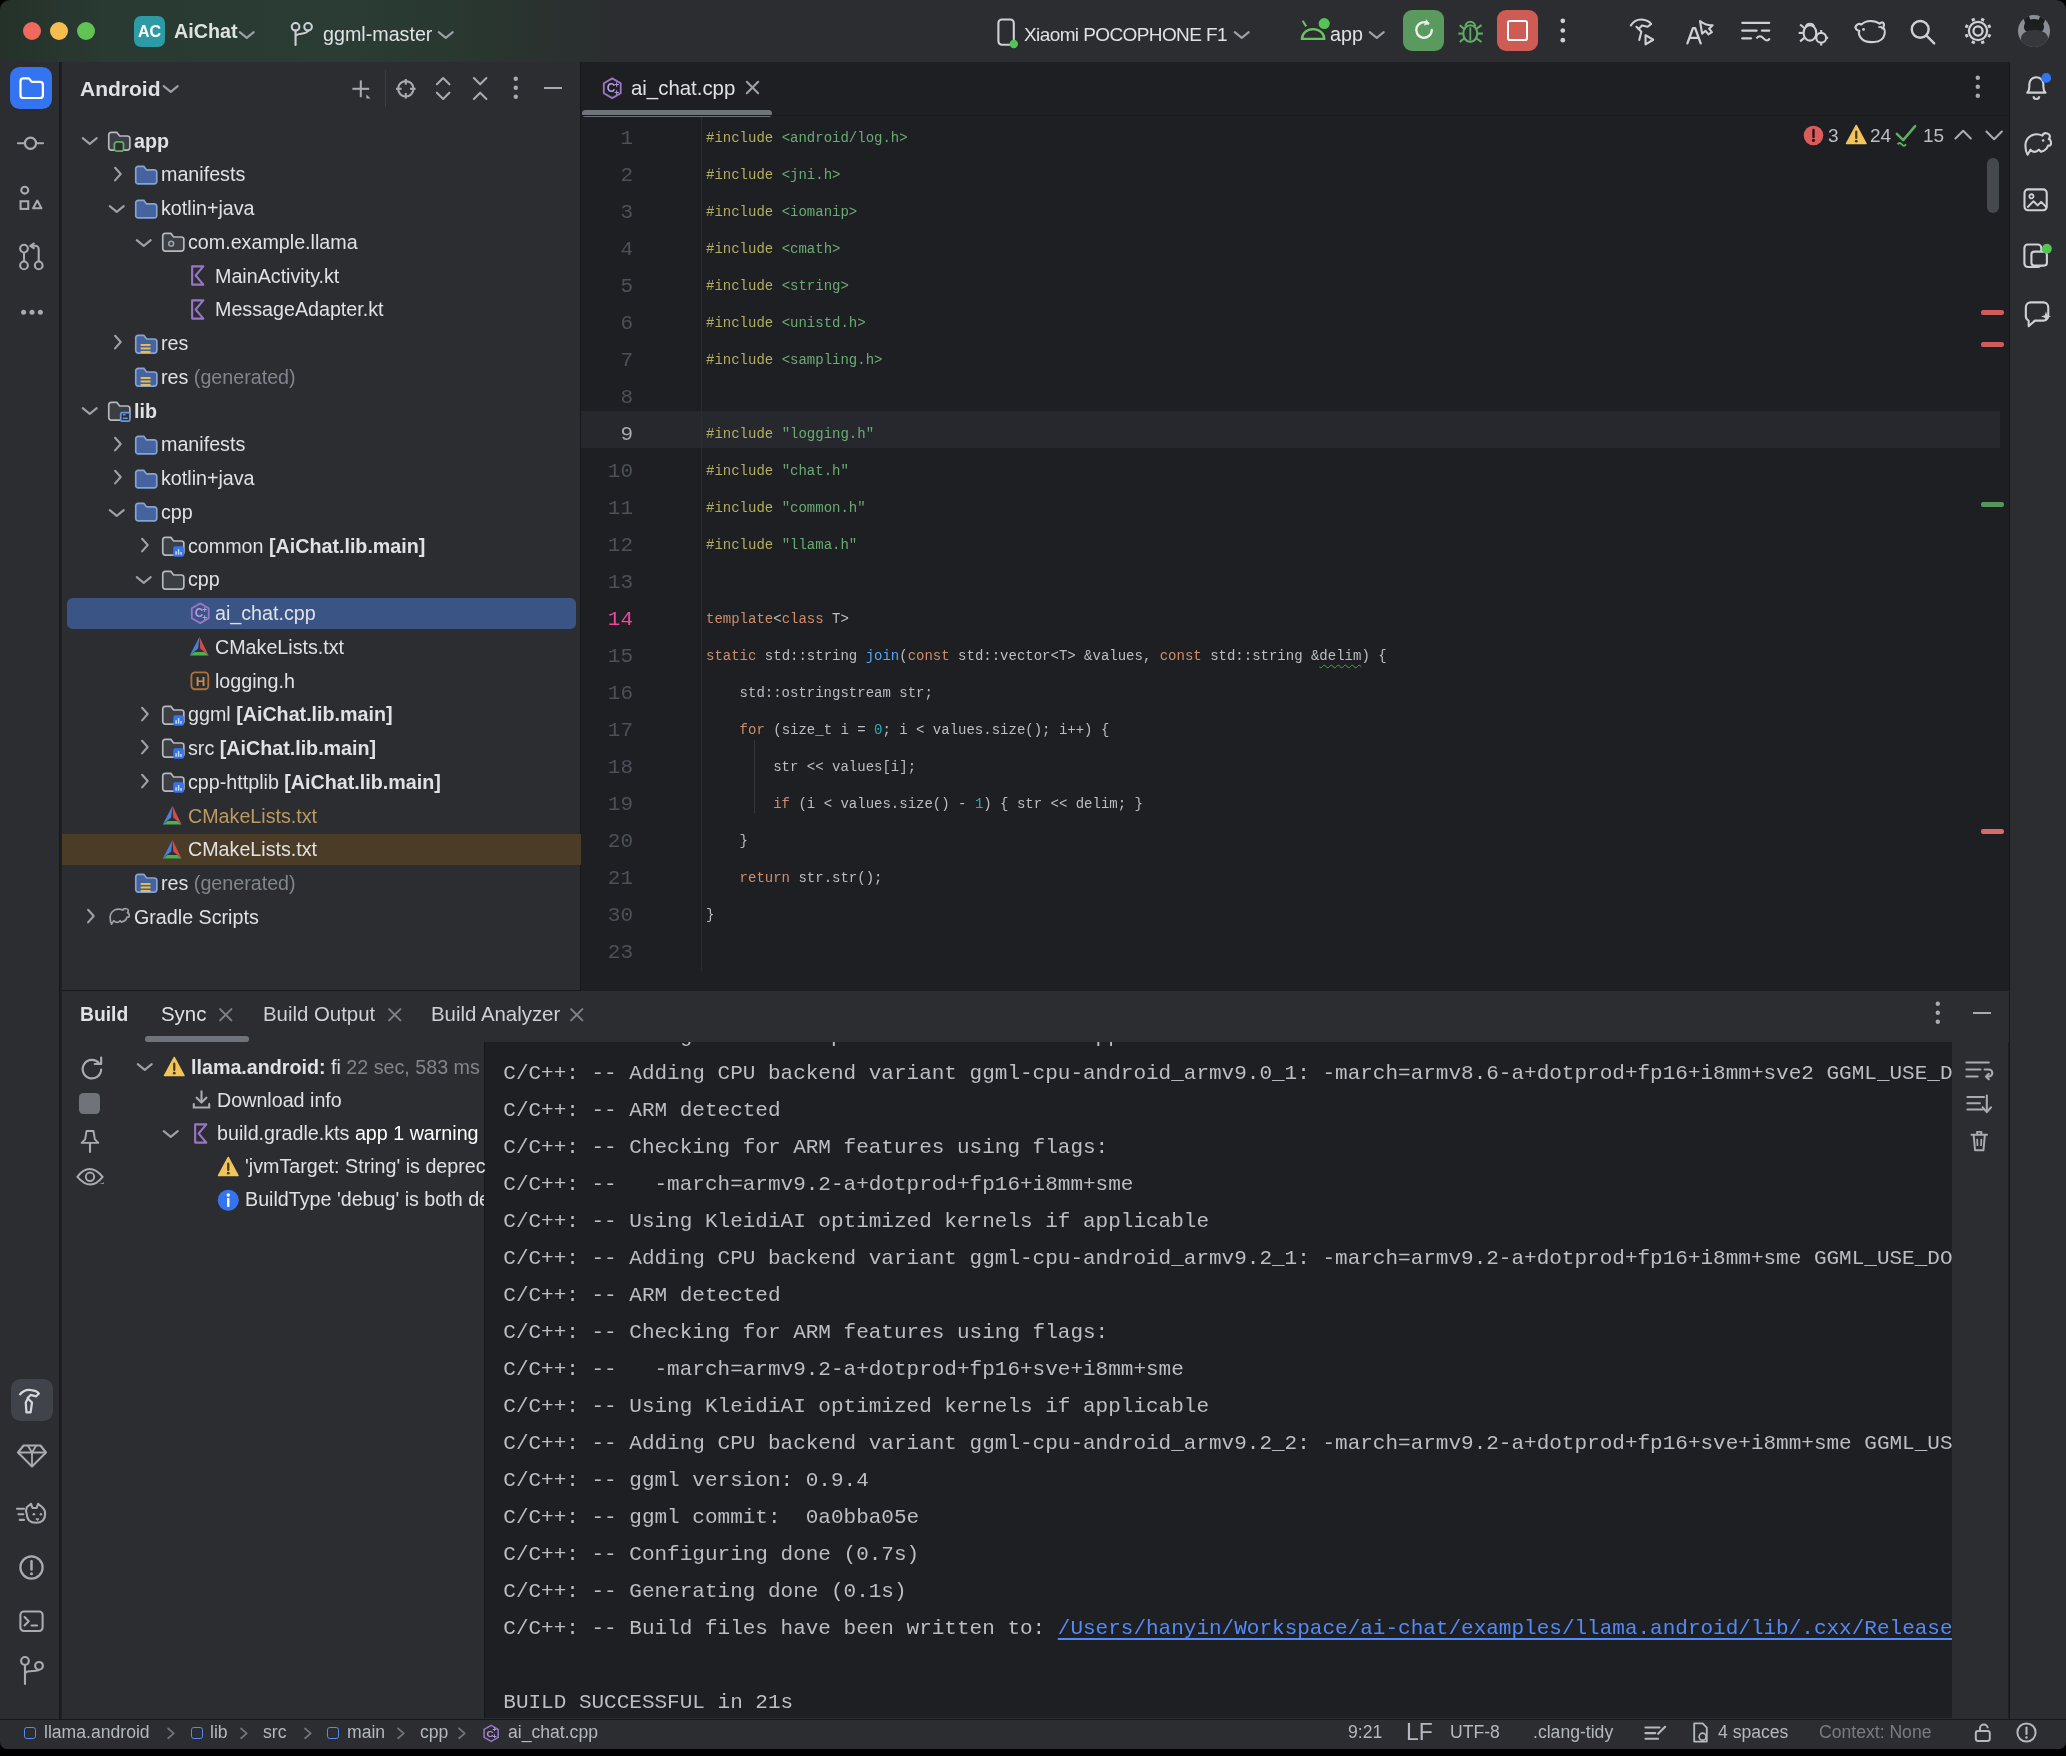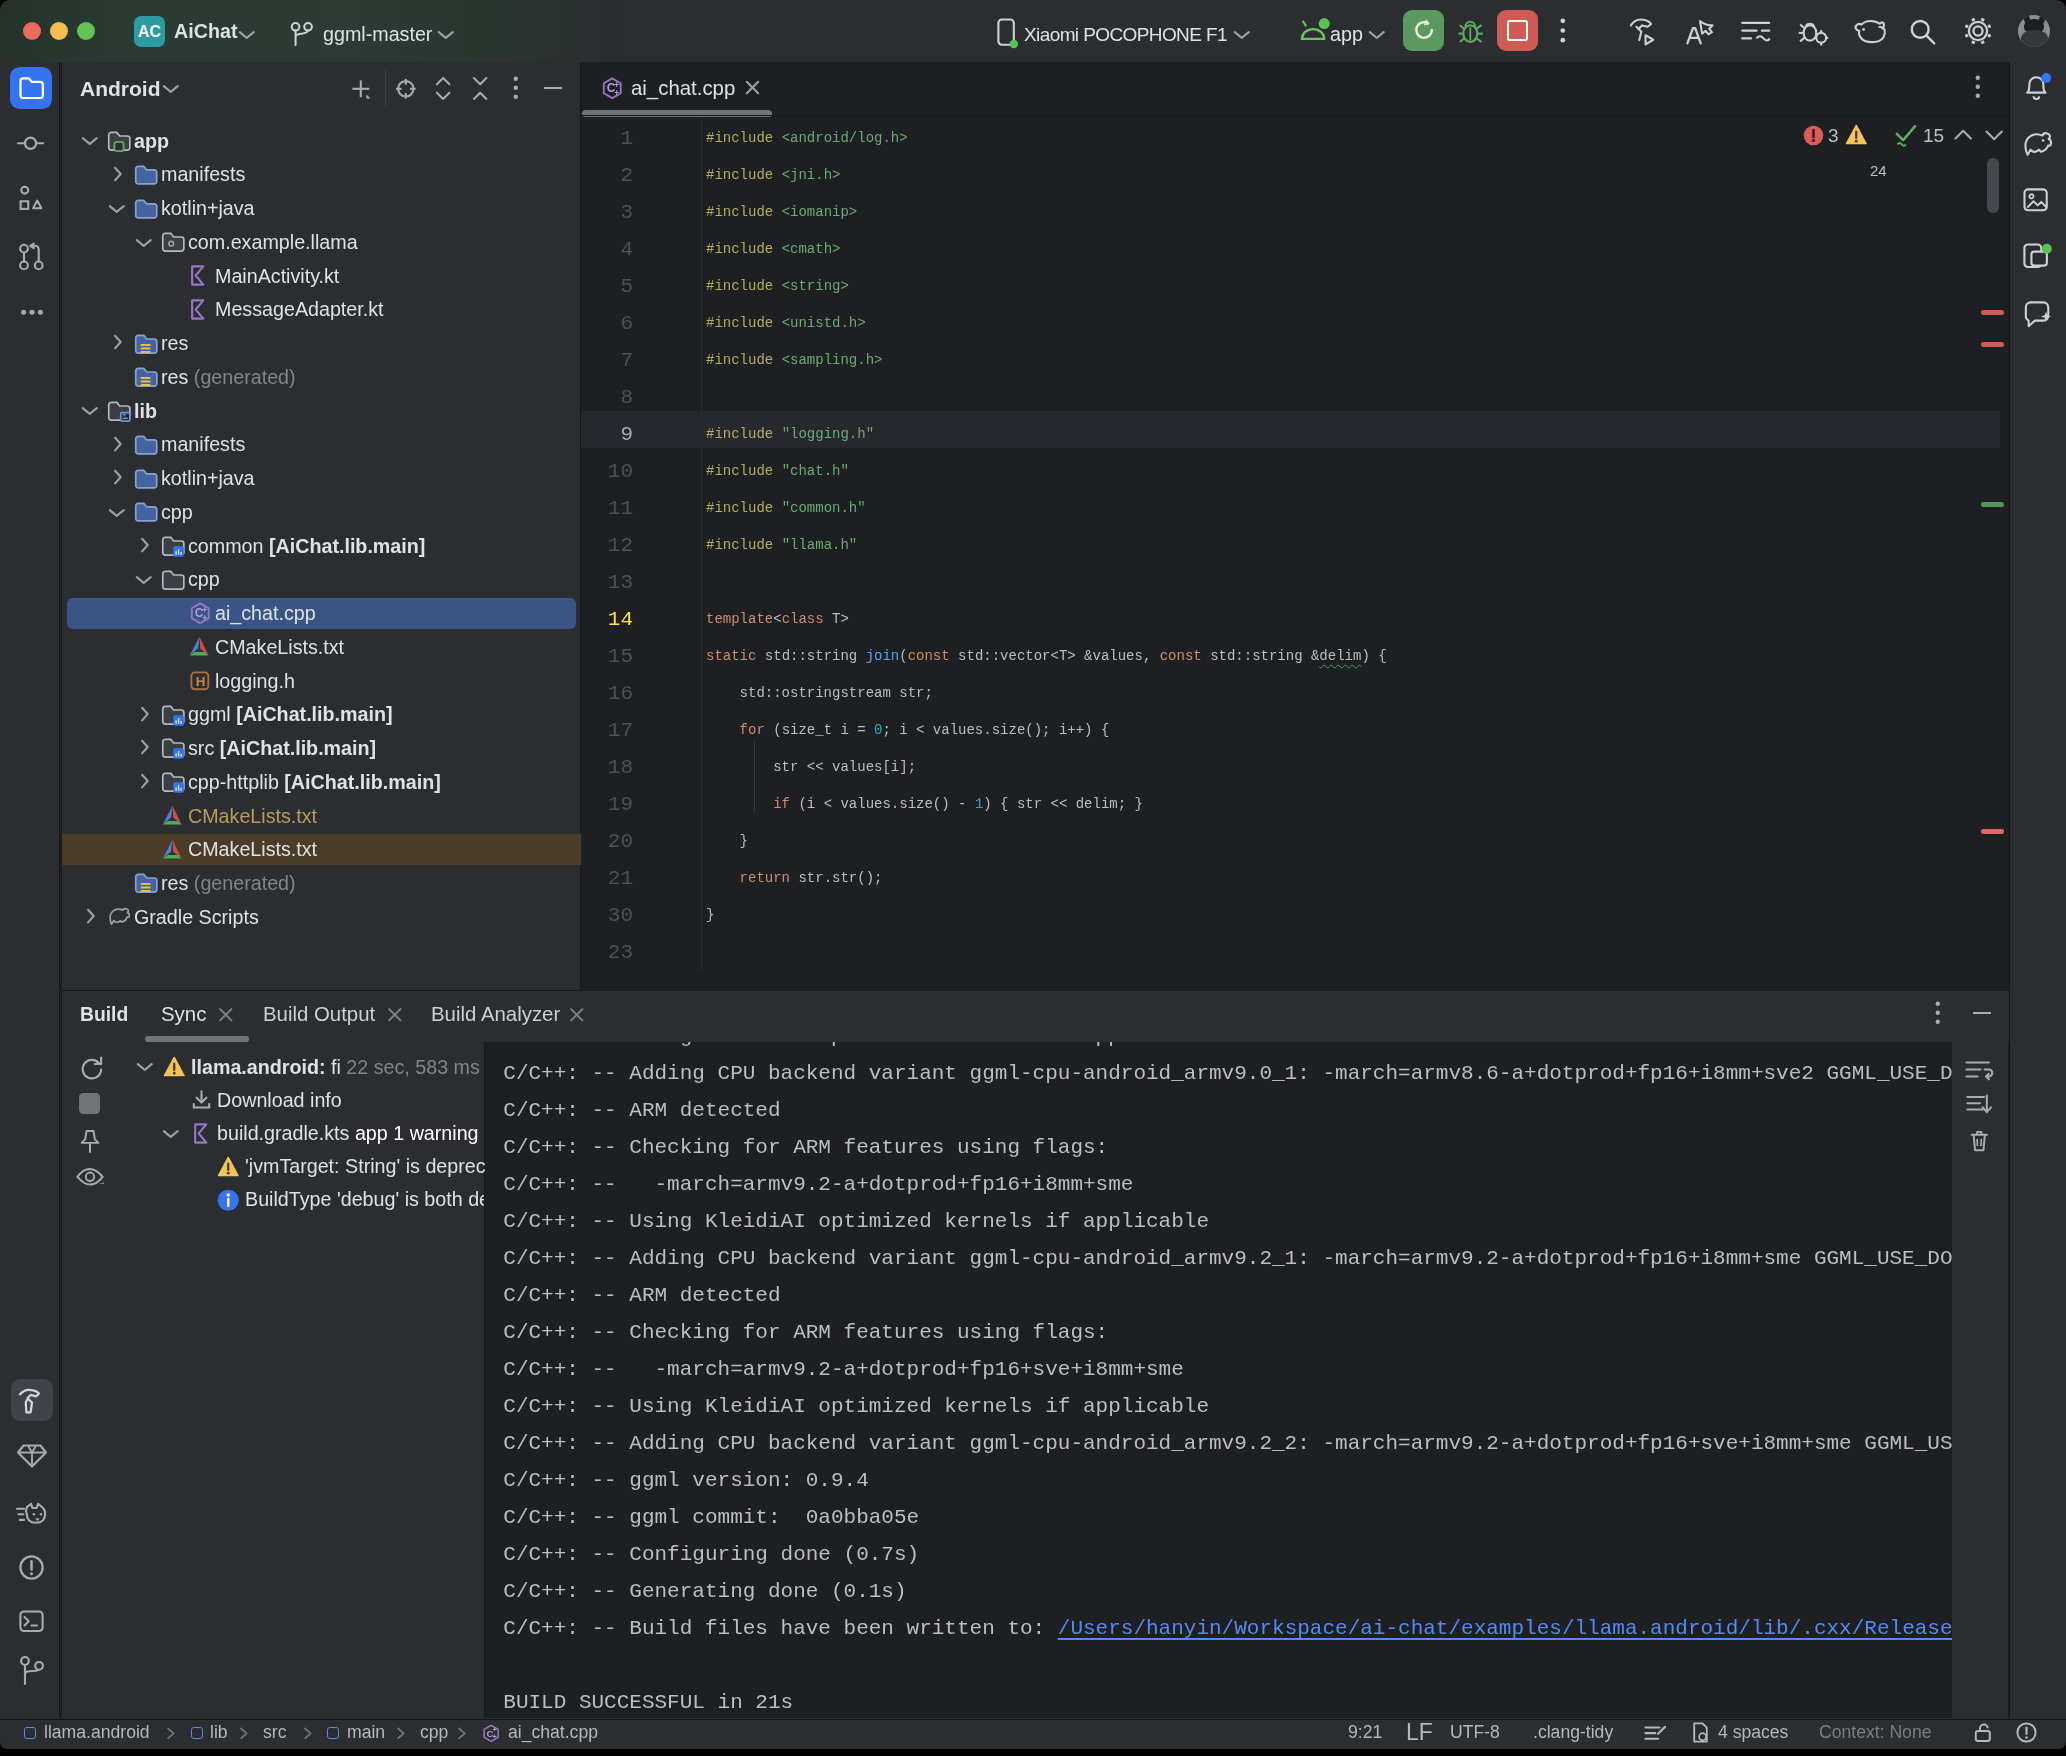--- a/index.html
+++ b/index.html
@@ -478,21 +478,21 @@
 <span style="color:#4b5059;">4</span>
 <span style="color:#4b5059;">5</span>
 <span style="color:#4b5059;">6</span>
 <span style="color:#4b5059;">7</span>
 <span style="color:#4b5059;">8</span>
 <span style="color:#a7aab1;">9</span>
 <span style="color:#4b5059;">10</span>
 <span style="color:#4b5059;">11</span>
 <span style="color:#4b5059;">12</span>
 <span style="color:#4b5059;">13</span>
-<span style="color:#fde047;">14</span>
+<span style="color:#ec4899;">14</span>
 <span style="color:#4b5059;">15</span>
 <span style="color:#4b5059;">16</span>
 <span style="color:#4b5059;">17</span>
 <span style="color:#4b5059;">18</span>
 <span style="color:#4b5059;">19</span>
 <span style="color:#4b5059;">20</span>
 <span style="color:#4b5059;">21</span>
 <span style="color:#4b5059;">30</span>
 <span style="color:#4b5059;">23</span></pre>
 <div class="abs" style="left:701px;top:117px;width:0.7px;height:854px;background:#2a2c30;"></div>
@@ -523,21 +523,21 @@
 <circle cx="15" cy="15" r="14" fill="#db5c5c"></circle>
 <line x1="15" y1="7" x2="15" y2="17" stroke="#2b0f0f" stroke-width="3.4" stroke-linecap="round"></line>
 <circle cx="15" cy="22" r="2.2" fill="#2b0f0f"></circle>
   </svg>
 <div class="t" style="left:1828px;top:124px;font-size:19px;color:#bcbec4;">3</div>
 <svg style="left:1845px;top:124px;" width="22.5" height="21" viewBox="0 0 32 30">
 <path d="M16 2 L30 28 L2 28 z" fill="#f2c55c" stroke="#f2c55c" stroke-width="2" stroke-linejoin="round"></path>
 <line x1="16" y1="11" x2="16" y2="20" stroke="#4a3a10" stroke-width="3.2" stroke-linecap="round"></line>
 <circle cx="16" cy="24.5" r="2" fill="#4a3a10"></circle>
   </svg>
-<div class="t" style="left:1870px;top:124px;font-size:15px;color:#bcbec4;margin-top:35px;">24</div>
+<div class="t" style="left:1870px;top:124px;font-size:19px;color:#bcbec4;">24</div>
 <svg style="left:1894px;top:124px;" width="24" height="22.5" viewBox="0 0 34 32">
 <polyline points="4,14 13,23 30,3" fill="none" stroke="#5fad65" stroke-width="3.6" stroke-linecap="round" stroke-linejoin="round"></polyline>
 <path d="M5 29 q3 -4 6 0 q3 4 6 0" fill="none" stroke="#5fad65" stroke-width="2.6"></path>
   </svg>
 <div class="t" style="left:1923px;top:124px;font-size:19px;color:#bcbec4;">15</div>
 <svg style="left:1954px;top:128px;" width="18.3" height="14" viewBox="0 0 26 20">
     <polyline points="2,15 13,4 24,15" fill="none" stroke="#a8abb2" stroke-width="3" stroke-linecap="round" stroke-linejoin="round"></polyline>
   </svg>
 <svg style="left:1985px;top:128px;" width="18.3" height="14" viewBox="0 0 26 20">
     <polyline points="2,5 13,16 24,5" fill="none" stroke="#a8abb2" stroke-width="3" stroke-linecap="round" stroke-linejoin="round"></polyline>

